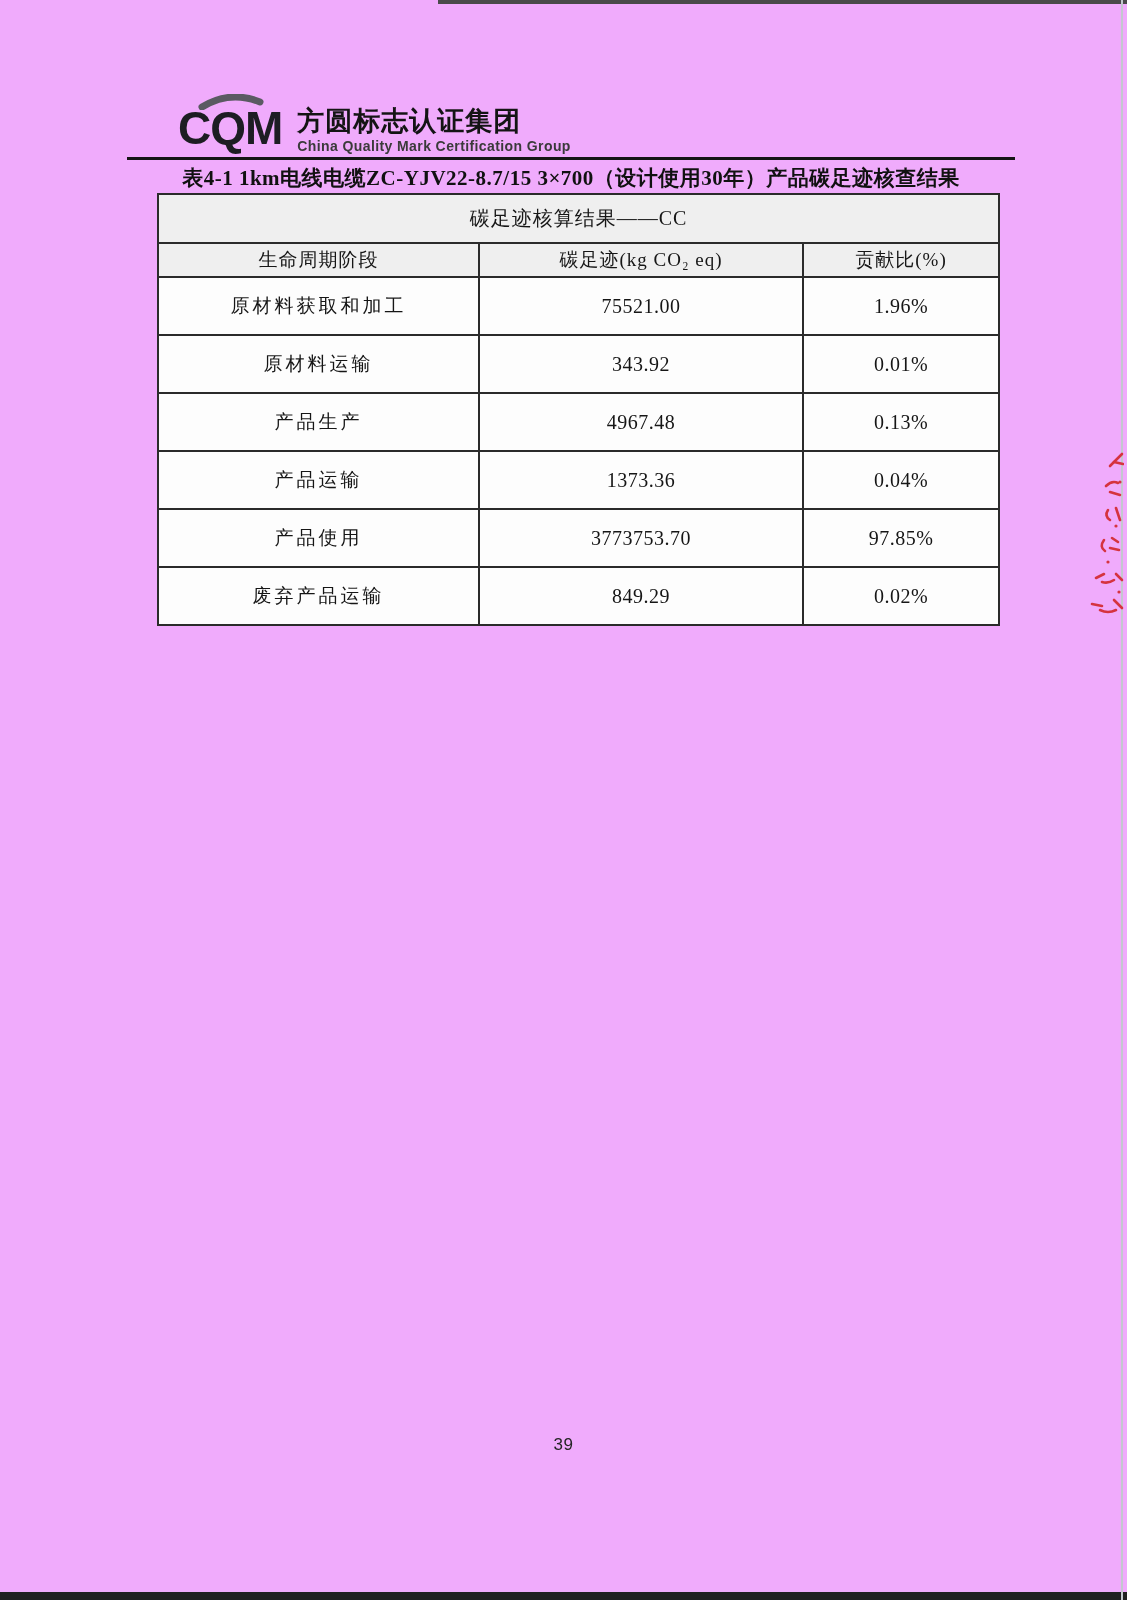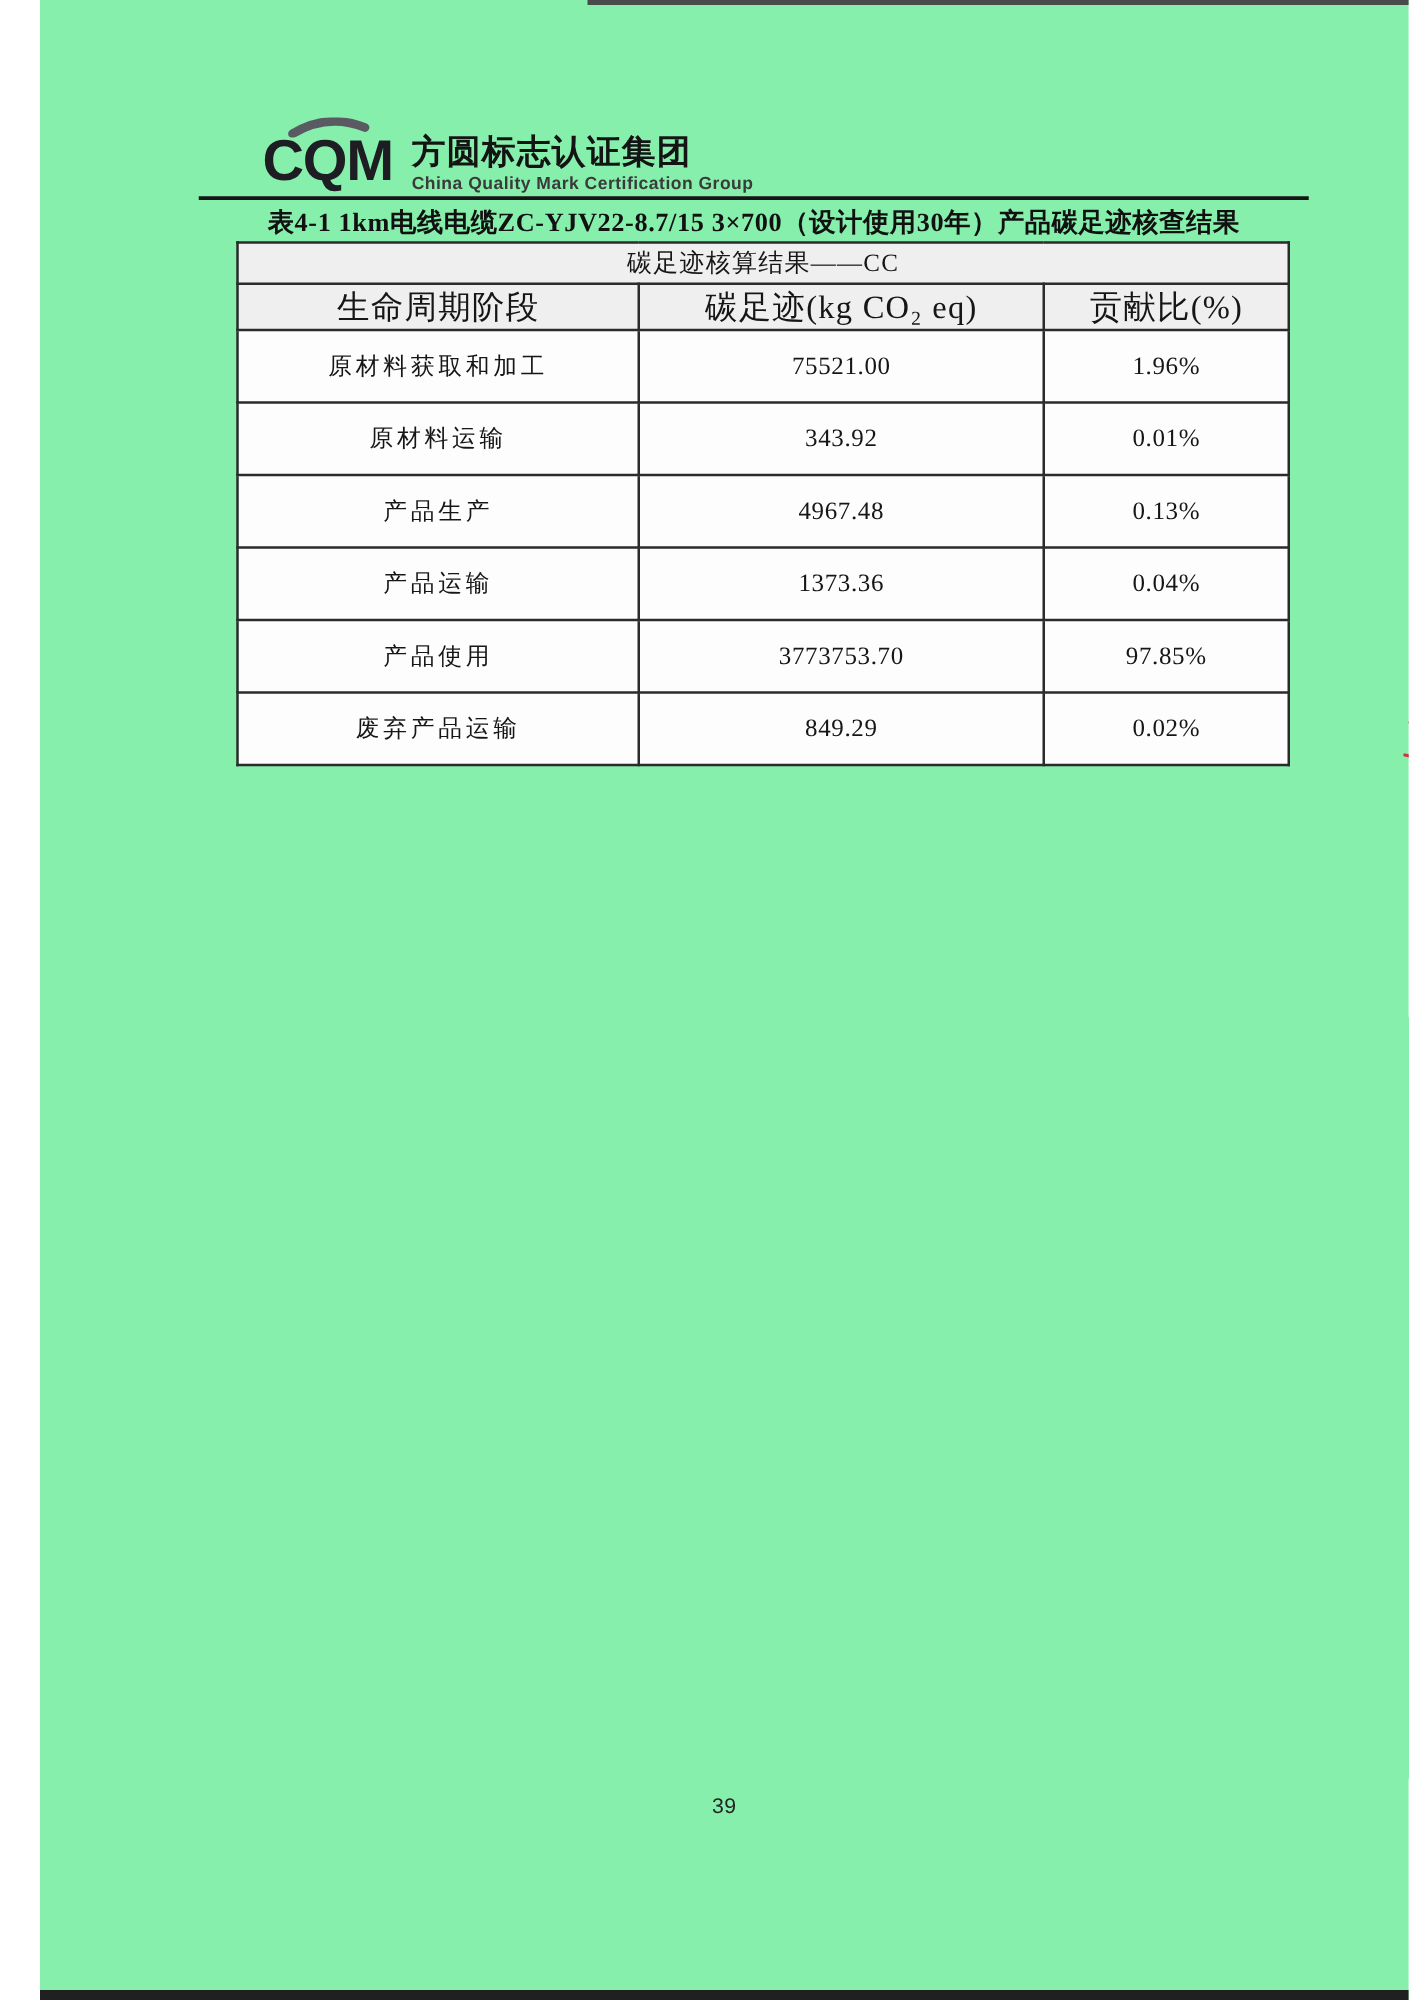--- a/index.html
+++ b/index.html
@@ -6,22 +6,21 @@
   html, body { background: #ffffff; }
   body {
     width: 1127px; height: 1600px;
     position: relative;
     font-family: "Liberation Serif", "DejaVu Serif", serif;
     color: #1c1c1c;
     overflow: hidden;
   }
   .page {
     position: absolute; inset: 0;
-    background: #86efac;
-    margin-left: 32px;
+    background: #f0abfc;
   }
   
   .scan-strip-top {
     position: absolute; top: 0; left: 438; right: 0; height: 4px;
     background: #4a4a4a; left: 438px;
   }
   .scan-strip-bottom {
     position: absolute; bottom: 0; left: 0; right: 0; height: 8px;
     background: #202020;
   }
@@ -72,26 +71,26 @@
   }
   .cf-table col.c1 { width: 321px; }
   .cf-table col.c2 { width: 324px; }
   .cf-table col.c3 { width: 196px; }
   .cf-table td, .cf-table th {
     border: 2px solid #2b2b2b;
     text-align: center; vertical-align: middle;
     font-weight: 400;
   }
   .cf-table .merged-row td {
-    height: 33px; background: #efefef;
+    height: 49px; background: #efefef;
     font-size: 20px; letter-spacing: 1px;
   }
   .cf-table .head-row th {
     height: 34px; background: #efefef;
-    font-size: 26px; letter-spacing: 1px;
+    font-size: 19px; letter-spacing: 1px;
   }
   .cf-table .data-row td { height: 58px; background: #fdfdfd; }
   .cf-table .data-row td.stage { letter-spacing: 3px; font-size: 19px; }
   .cf-table .data-row td.num { letter-spacing: 0.5px; }
   
   .red-marks { position: absolute; left: 1086px; top: 452px; }
   
   .page-number {
     position: absolute; left: 0; right: 0; top: 1435px;
     text-align: center;

